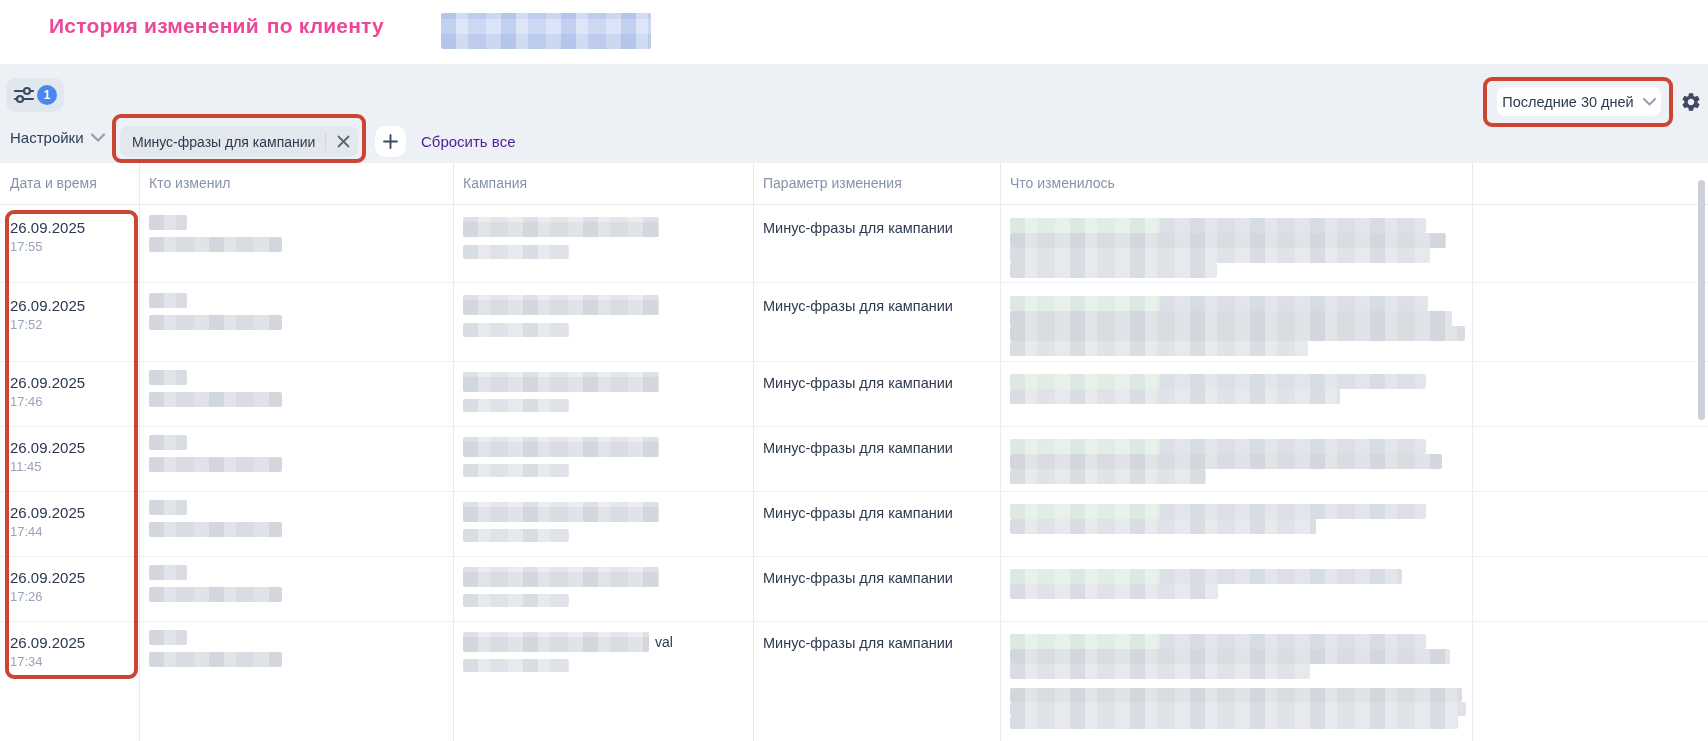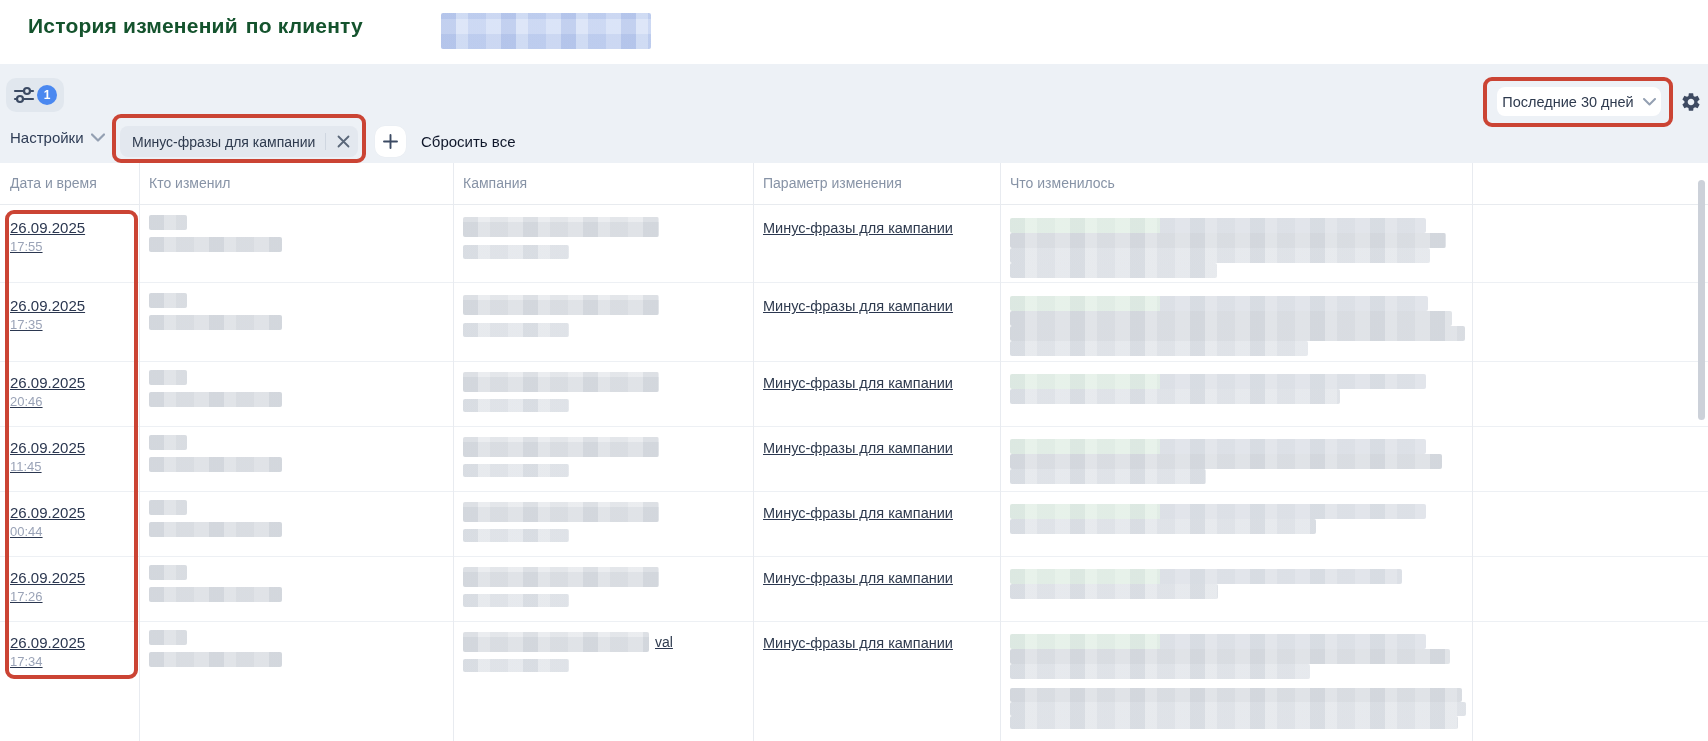--- a/index.html
+++ b/index.html
@@ -2,21 +2,21 @@
 <html><head>
 <meta charset="utf-8">
 <style>
   html,body{margin:0;padding:0;background:#fff;}
   .page{
     position:relative;width:1708px;height:741px;overflow:hidden;background:#fff;
     font-family:"Liberation Sans", sans-serif;color:#2b3750;
   }
   
   .titlebar{position:absolute;left:0;top:0;width:1708px;height:64px;background:#fff;}
-  .page-title{position:absolute;left:28px;top:14px;font-size:21px;font-weight:700;color:#14532d;letter-spacing:.2px;}
+  .page-title{position:absolute;left:49px;top:14px;font-size:21px;font-weight:700;color:#ec4899;letter-spacing:.2px;}
   .page-title .gap{display:inline-block;width:8px;}
   .redact{
     background-color:#e9ebee;
     background-image:
       repeating-linear-gradient(90deg, rgba(106,120,140,.10) 0 15px, rgba(255,255,255,.07) 15px 27px, rgba(106,120,140,.05) 27px 45px, rgba(255,255,255,.04) 45px 60px),
       repeating-linear-gradient(0deg, rgba(106,120,140,.08) 0 15px, rgba(255,255,255,.06) 15px 30px);
     border-radius:2px;
   }
   .redact.blue{background-color:#d2def6;
     background-image:
@@ -30,32 +30,32 @@
   
   .toolbar{position:absolute;left:0;top:64px;width:1708px;height:99px;background:#edf1f6;}
   .filter-btn{position:absolute;left:6px;top:14px;width:58px;height:34px;background:#e1e7ee;border-radius:10px;display:flex;align-items:center;justify-content:space-between;padding:0 7px;box-sizing:border-box;cursor:pointer;}
   .filter-btn svg{display:block;}
   .badge{width:20px;height:20px;border-radius:50%;background:#4a88f0;color:#fff;font-size:12px;font-weight:700;display:flex;align-items:center;justify-content:center;}
   .settings-dd{position:absolute;left:10px;top:56px;height:34px;display:flex;align-items:center;gap:7px;font-size:15px;color:#2e3c55;cursor:pointer;}
   .chip{position:absolute;left:120px;top:126px;height:31px;background:#e3e8ef;border-radius:8px;display:flex;align-items:center;padding:0 0 0 12px;font-size:14px;color:#2e3a4e;cursor:pointer;}
   .chip .sep{width:1px;height:17px;background:#cfd6e0;margin:0 2px 0 10px;}
   .chip .x{width:30px;height:31px;display:flex;align-items:center;justify-content:center;color:#5a6779;cursor:pointer;}
   .plus-btn{position:absolute;left:375px;top:126px;width:31px;height:31px;background:#fff;border-radius:10px;display:flex;align-items:center;justify-content:center;color:#3b4a63;font-size:20px;font-weight:400;cursor:pointer;box-shadow:0 0 0 .5px rgba(0,0,0,.02);}
-  .reset-all{position:absolute;left:421px;top:133px;font-size:15px;color:#0f172a;cursor:pointer;}
+  .reset-all{position:absolute;left:421px;top:133px;font-size:15px;color:#4c1d95;cursor:pointer;}
   .range-pill{position:absolute;left:1497px;top:23px;width:164px;height:29px;background:#fff;border-radius:8px;display:flex;align-items:center;justify-content:center;gap:9px;font-size:14.5px;color:#2e3a4e;cursor:pointer;}
   .gear{position:absolute;left:1680px;top:27px;width:22px;height:22px;color:#3e4a61;cursor:pointer;}
   
   .anno{position:absolute;border:4px solid #cb4434;border-radius:9px;pointer-events:none;z-index:50;}
   
   .card{position:absolute;left:0;top:163px;width:1708px;height:578px;background:#fff;border-radius:14px 14px 0 0;}
   .thead{position:absolute;left:0;top:0;width:1708px;height:42px;border-bottom:1px solid #e8ebef;box-sizing:border-box;}
   .th{position:absolute;top:12px;font-size:14px;color:#8793a6;}
   .vline{position:absolute;top:0;width:1px;height:578px;background:#e8ebf0;z-index:2;}
   .row{position:absolute;left:0;width:1708px;border-bottom:1px solid #edf0f4;box-sizing:border-box;}
-  .cell{position:absolute;top:0;height:100%;text-decoration:underline;}
+  .cell{position:absolute;top:0;height:100%;}
   .date{font-size:15px;color:#2b3750;margin:0 0 3px 0;}
   .time{font-size:13px;color:#9aa3b7;}
   .param{font-size:14.5px;color:#2e3a4e;}
   .rline{height:15px;margin:0;}
   .campaign-extra{font-size:14px;color:#2e3a4e;}
   .scrollbar{position:absolute;left:1698px;top:180px;width:7px;height:240px;background:#ccd1d9;border-radius:4px;z-index:60;cursor:pointer;}
 </style>
 </head>
 <body>
 
@@ -145,21 +145,21 @@
         <div class="rline redact green" style="width:416px"></div>
         <div class="rline redact" style="width:436px"></div>
         <div class="rline redact light" style="width:420px"></div>
         <div class="rline redact light" style="width:207px"></div>
       </div>
     </div>
 
     <div class="row" style="top:120px;height:79px;">
       <div class="cell" style="left:10px;top:14px;">
           <div class="date">26.09.2025</div>
-          <div class="time">17:35</div>
+          <div class="time">17:52</div>
         </div>
       <div class="cell" style="left:149px;top:10px;">
           <div class="redact" style="width:38px;height:15px;margin-bottom:7px;"></div>
           <div class="redact" style="width:133px;height:15px;"></div>
         </div>
       <div class="cell" style="left:463px;top:12px;">
           <div class="redact" style="width:196px;height:20px;margin-bottom:8px;"></div>
           <div class="redact light" style="width:106px;height:14px;"></div>
         </div>
       <div class="cell" style="left:763px;top:14px;"><span class="param">Минус-фразы для кампании</span></div>
@@ -167,21 +167,21 @@
         <div class="rline redact green" style="width:418px"></div>
         <div class="rline redact" style="width:442px"></div>
         <div class="rline redact" style="width:455px"></div>
         <div class="rline redact light" style="width:298px"></div>
       </div>
     </div>
 
     <div class="row" style="top:199px;height:65px;">
       <div class="cell" style="left:10px;top:12px;">
           <div class="date">26.09.2025</div>
-          <div class="time">20:46</div>
+          <div class="time">17:46</div>
         </div>
       <div class="cell" style="left:149px;top:8px;">
           <div class="redact" style="width:38px;height:15px;margin-bottom:7px;"></div>
           <div class="redact" style="width:133px;height:15px;"></div>
         </div>
       <div class="cell" style="left:463px;top:10px;">
           <div class="redact" style="width:196px;height:20px;margin-bottom:7px;"></div>
           <div class="redact light" style="width:106px;height:13px;"></div>
         </div>
       <div class="cell" style="left:763px;top:12px;"><span class="param">Минус-фразы для кампании</span></div>
@@ -208,21 +208,21 @@
       <div class="cell" style="left:1010px;top:12px;">
         <div class="rline redact green" style="width:416px"></div>
         <div class="rline redact" style="width:432px"></div>
         <div class="rline redact light" style="width:196px"></div>
       </div>
     </div>
 
     <div class="row" style="top:329px;height:65px;">
       <div class="cell" style="left:10px;top:12px;">
           <div class="date">26.09.2025</div>
-          <div class="time">00:44</div>
+          <div class="time">17:44</div>
         </div>
       <div class="cell" style="left:149px;top:8px;">
           <div class="redact" style="width:38px;height:15px;margin-bottom:7px;"></div>
           <div class="redact" style="width:133px;height:15px;"></div>
         </div>
       <div class="cell" style="left:463px;top:10px;">
           <div class="redact" style="width:196px;height:20px;margin-bottom:7px;"></div>
           <div class="redact light" style="width:106px;height:13px;"></div>
         </div>
       <div class="cell" style="left:763px;top:12px;"><span class="param">Минус-фразы для кампании</span></div>

